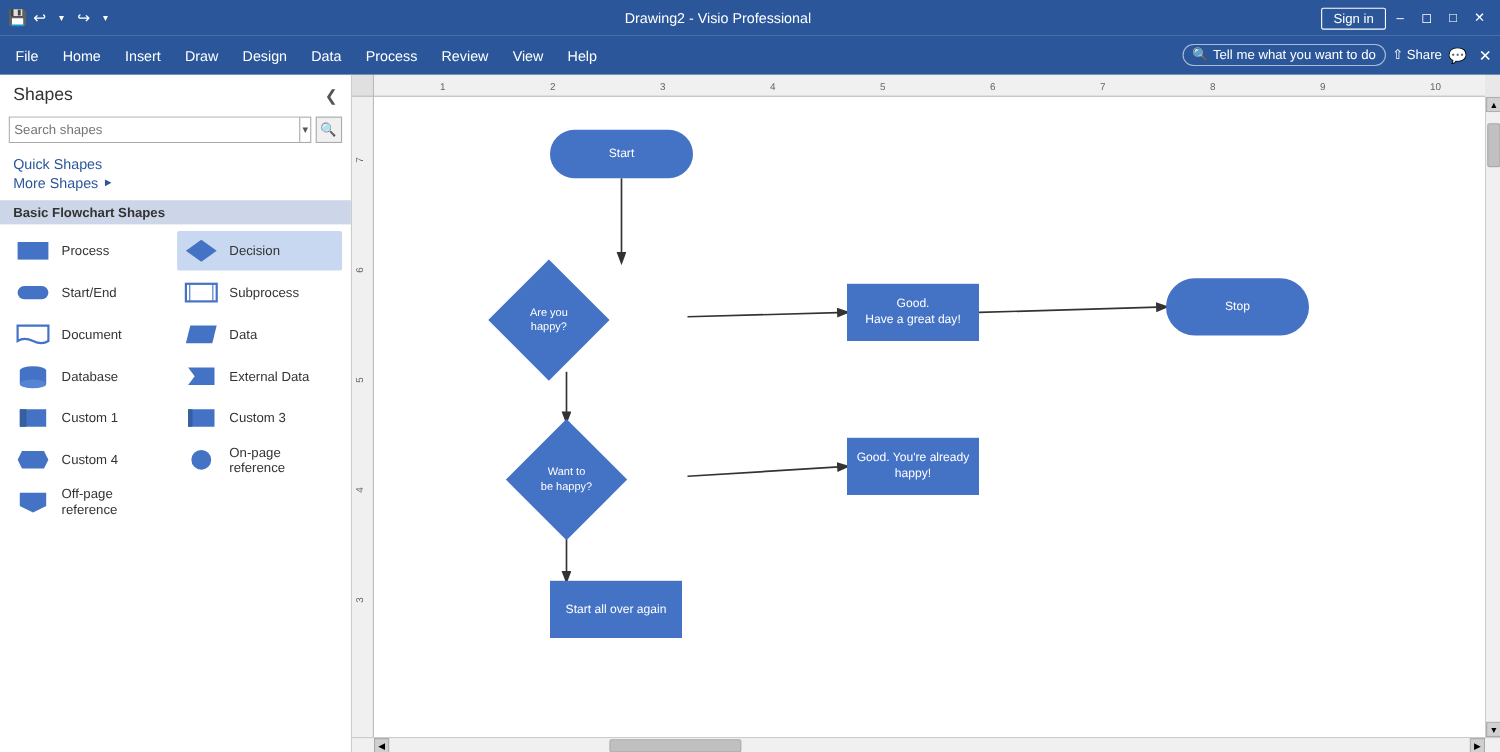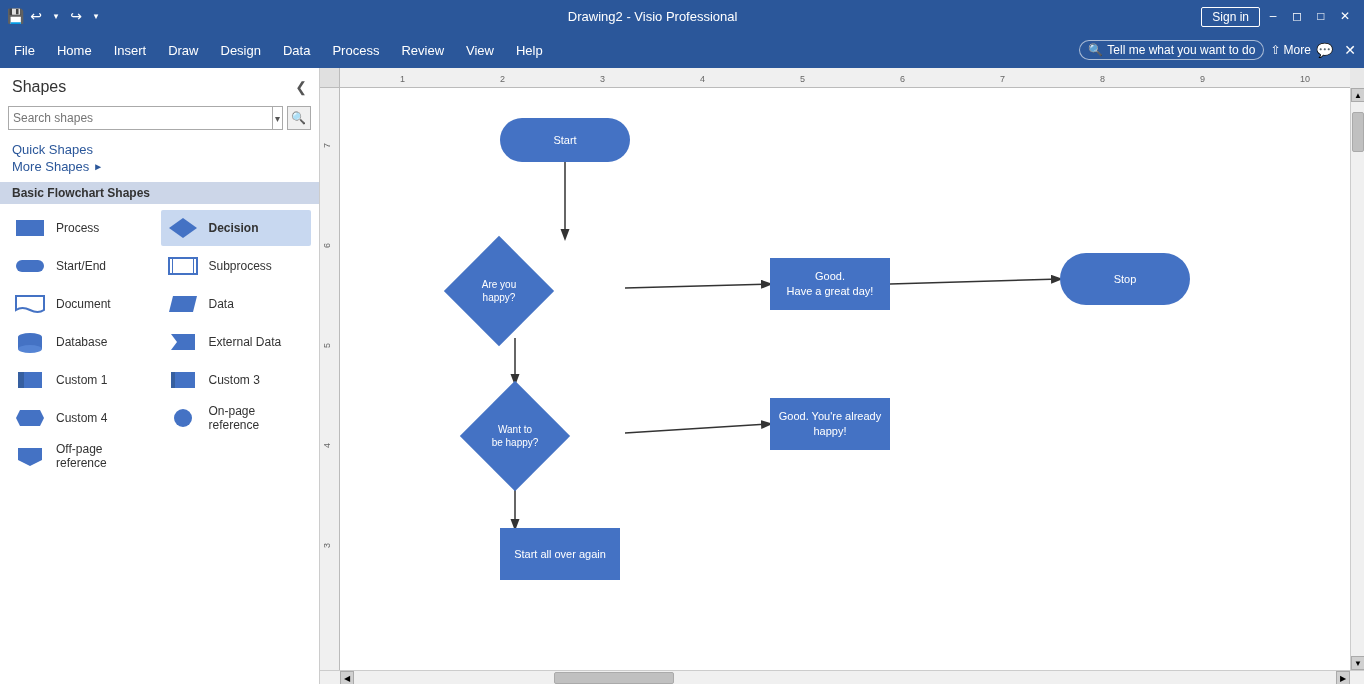--- a/index.html
+++ b/index.html
@@ -131,21 +131,21 @@
     }
     .shape-item {
       display: flex;
       align-items: center;
       gap: 8px;
       padding: 4px 4px;
       cursor: pointer;
       border-radius: 2px;
       min-height: 36px;
     }
-    .shape-item.selected { background: #c8d8f0; font-weight: bold; }
+    .shape-item.selected { background: #c8d8f0; }
     .shape-label { font-size: 12px; color: #333; }
 
     
     .shape-icon { width: 36px; height: 28px; display: flex; align-items: center; justify-content: center; flex-shrink: 0; }
 
     
     .canvas-area {
       flex: 1;
       display: flex;
       flex-direction: column;
@@ -218,21 +218,21 @@
   <div class="menu-item">Review</div>
   <div class="menu-item">View</div>
   <div class="menu-item">Help</div>
   <div class="menubar-right">
     <div class="tell-me-box">
       <span>🔍</span>
       <span>Tell me what you want to do</span>
     </div>
     <div class="share-btn">
       <span>⇧</span>
-      <span>More</span>
+      <span>Share</span>
     </div>
     <div class="comment-btn">💬</div>
     <div class="menu-close">✕</div>
   </div>
 </div>
 
 <div class="main-layout">
 
   <div class="shapes-panel">
     <div class="shapes-header">

